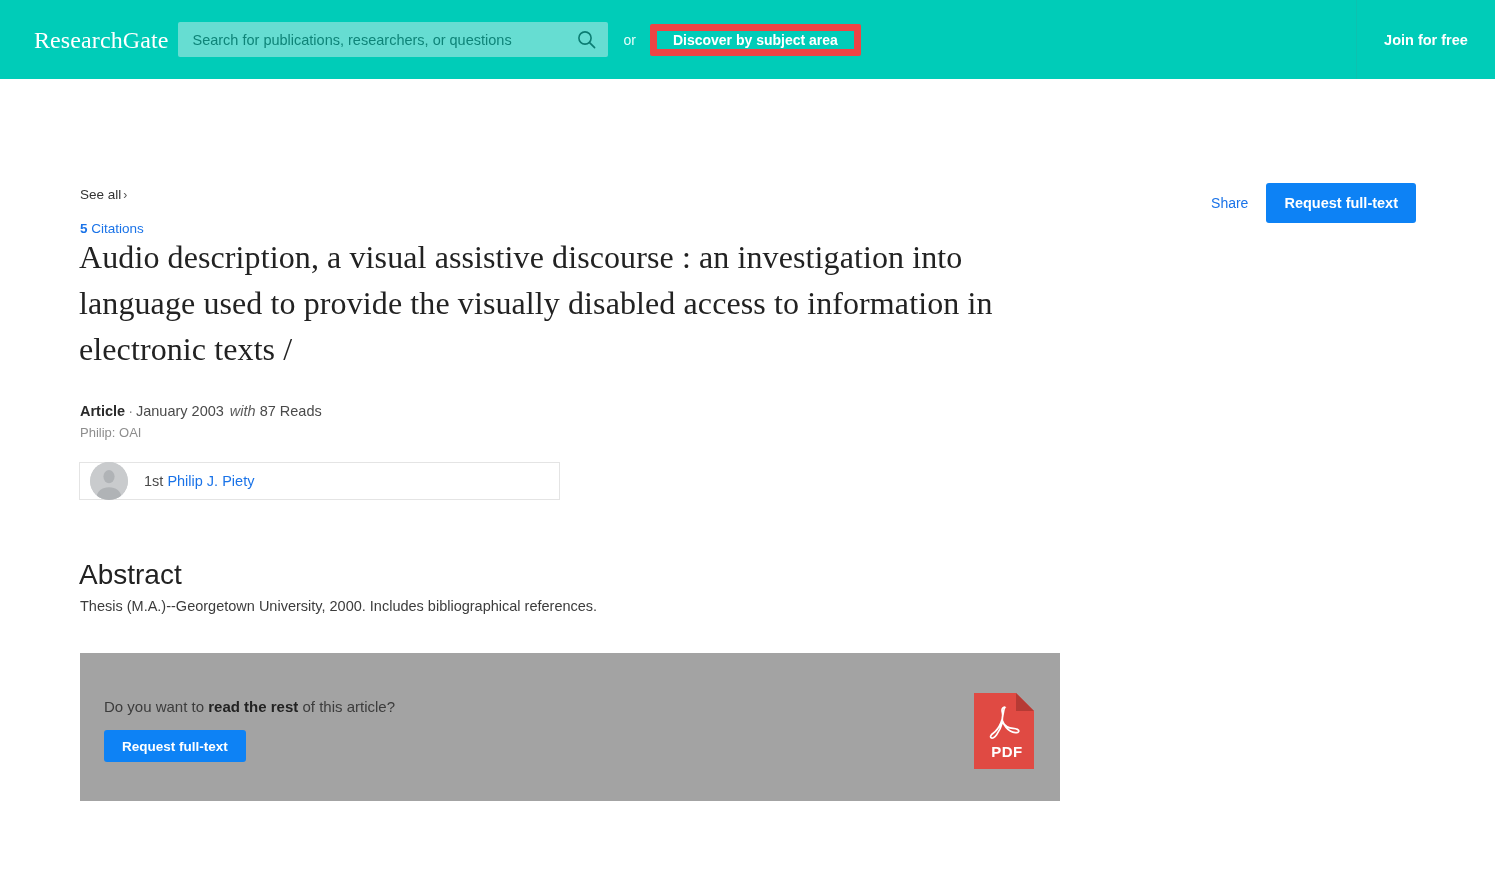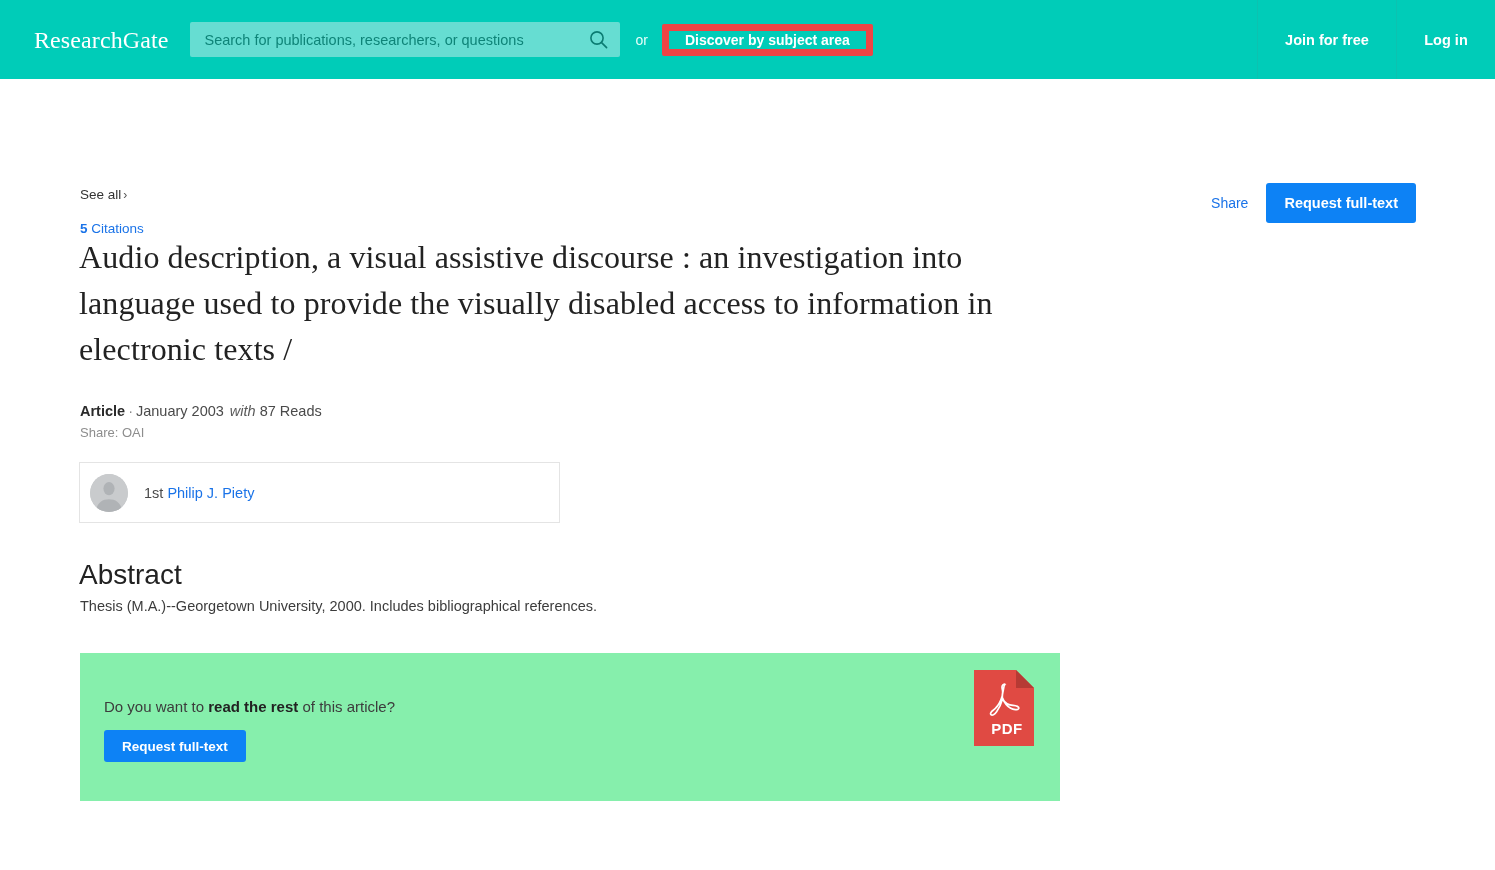--- a/index.html
+++ b/index.html
@@ -25,21 +25,21 @@
     margin-left: 34px;
     font-family: "Liberation Serif", serif;
     font-size: 24px;
     color: #ffffff;
     letter-spacing: .1px;
     white-space: nowrap;
     line-height: 1;
   }
   .searchwrap {
     position: relative;
-    margin-left: 22px;
+    margin-left: 10px;
     width: 430px;
     height: 35px;
     background: #66ddd2;
     border-radius: 2px;
     display: flex;
     align-items: center;
   }
   .searchwrap input {
     border: 0; outline: 0; background: transparent;
     width: 100%; height: 100%;
@@ -179,21 +179,21 @@
     font-size: 13px;
     color: #8d8d8d;
     white-space: nowrap;
   }
 
   
   .author-card {
     position: absolute;
     left: 79px; top: 383px;
     width: 481px;
-    height: 61px;
+    height: 38px;
     border: 1px solid #e4e4e4;
     background: #ffffff;
     display: flex;
     align-items: center;
     padding-left: 10px;
   }
   .avatar {
     width: 38px; height: 38px;
     border-radius: 50%;
     background: #c9cbcd;
@@ -229,40 +229,40 @@
     line-height: 20px;
     color: #3c3c3c;
   }
 
   
   .cta {
     position: absolute;
     left: 80px; top: 574px;
     width: 980px;
     height: 148px;
-    background: #86efac;
+    background: #a3a3a3;
   }
   .cta-text {
     position: absolute;
     left: 24px; top: 45px;
     font-size: 15px;
     color: #3c3c3c;
     white-space: nowrap;
   }
   .cta-text b { font-weight: bold; color: #222; }
   .btn-cta {
     position: absolute;
     left: 24px; top: 77px;
     height: 32px;
     padding: 0 18px;
     font-size: 13.5px;
   }
   .pdf-icon {
     position: absolute;
-    left: 894px; top: 17px;
+    left: 894px; top: 40px;
     width: 60px; height: 76px;
   }
 </style>
 </head>
 <body>
 
 <div class="topbar">
 
   <div class="logo">ResearchGate</div>
 
@@ -275,42 +275,41 @@
       </svg>
     </span>
   </div>
 
   <span class="or-text">or</span>
 
   <button class="discover-btn">Discover by subject area</button>
 
   <div class="nav-right">
     <div class="navlink nav-join">Join for free</div>
-    <div class="navlink nav-login">Log in</div>
   </div>
 </div>
 
 <div class="page">
 
   <div class="seeall-block">
     <div class="seeall"><span>See all</span><span class="chev">›</span></div>
     <div class="citations-link"><b>5</b>&nbsp;<span>Citations</span></div>
   </div>
 
   <div class="actions">
     <span class="share-link">Share</span>
     <button class="btn-primary btn-header">Request full-text</button>
   </div>
 
   <h1 class="pub-title">Audio description, a visual assistive discourse : an investigation into language used to provide the visually disabled access to information in electronic texts /</h1>
 
   <div class="meta">
     <b>Article</b><span class="sep">·</span><span>January 2003</span><span class="with">with</span><span>87 Reads</span>
   </div>
-  <div class="source">Share: OAI</div>
+  <div class="source">Philip: OAI</div>
 
   <div class="author-card">
     <span class="avatar">
       <svg viewBox="0 0 38 38" width="38" height="38">
         <circle cx="19" cy="19" r="19" fill="#c9cbcd"></circle>
         <ellipse cx="19" cy="14.6" rx="5.6" ry="6.6" fill="#b0b3b6"></ellipse>
         <path d="M5.6 39 C6.4 28.8 12 25.2 19 25.2 C26 25.2 31.6 28.8 32.4 39 Z" fill="#b0b3b6"></path>
       </svg>
     </span>
     <span class="author-name-wrap"><span class="author-rank">1st</span>&nbsp;<span class="author-link">Philip J. Piety</span></span>

